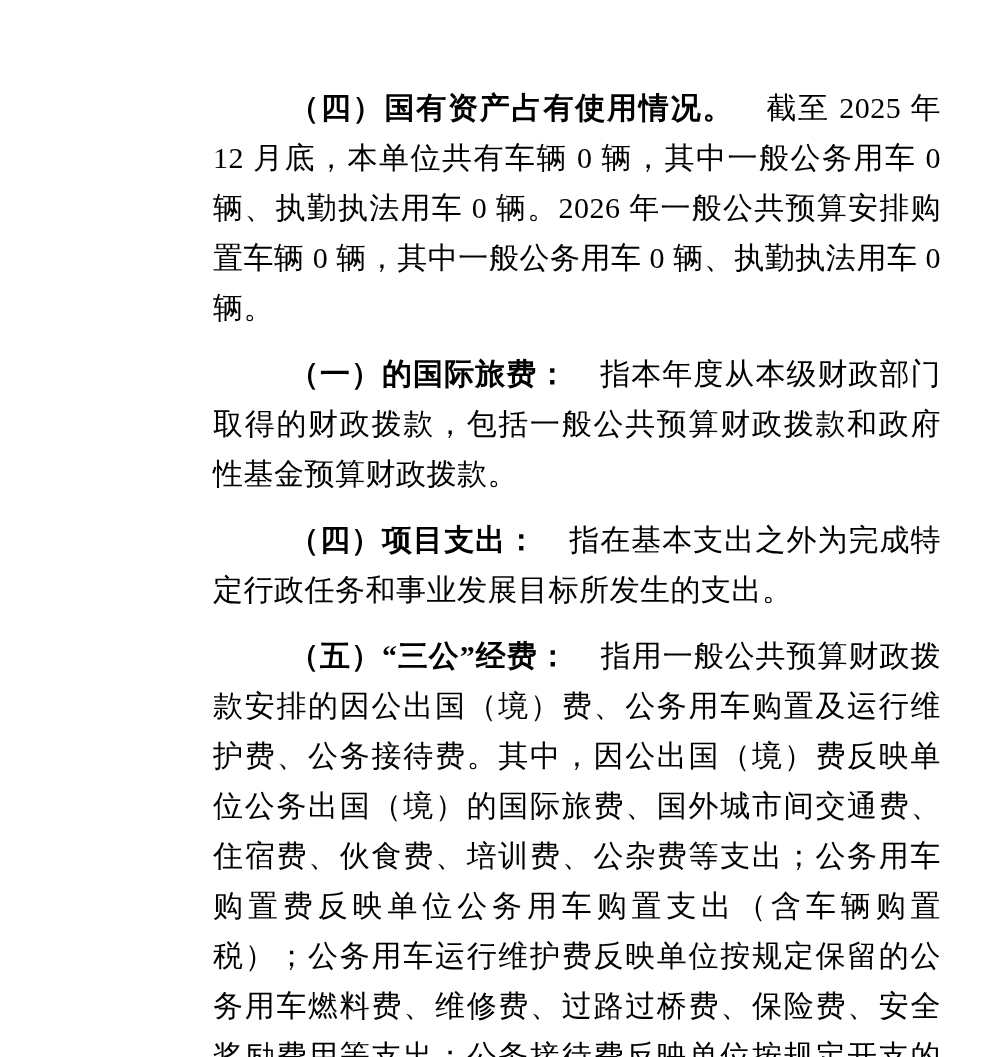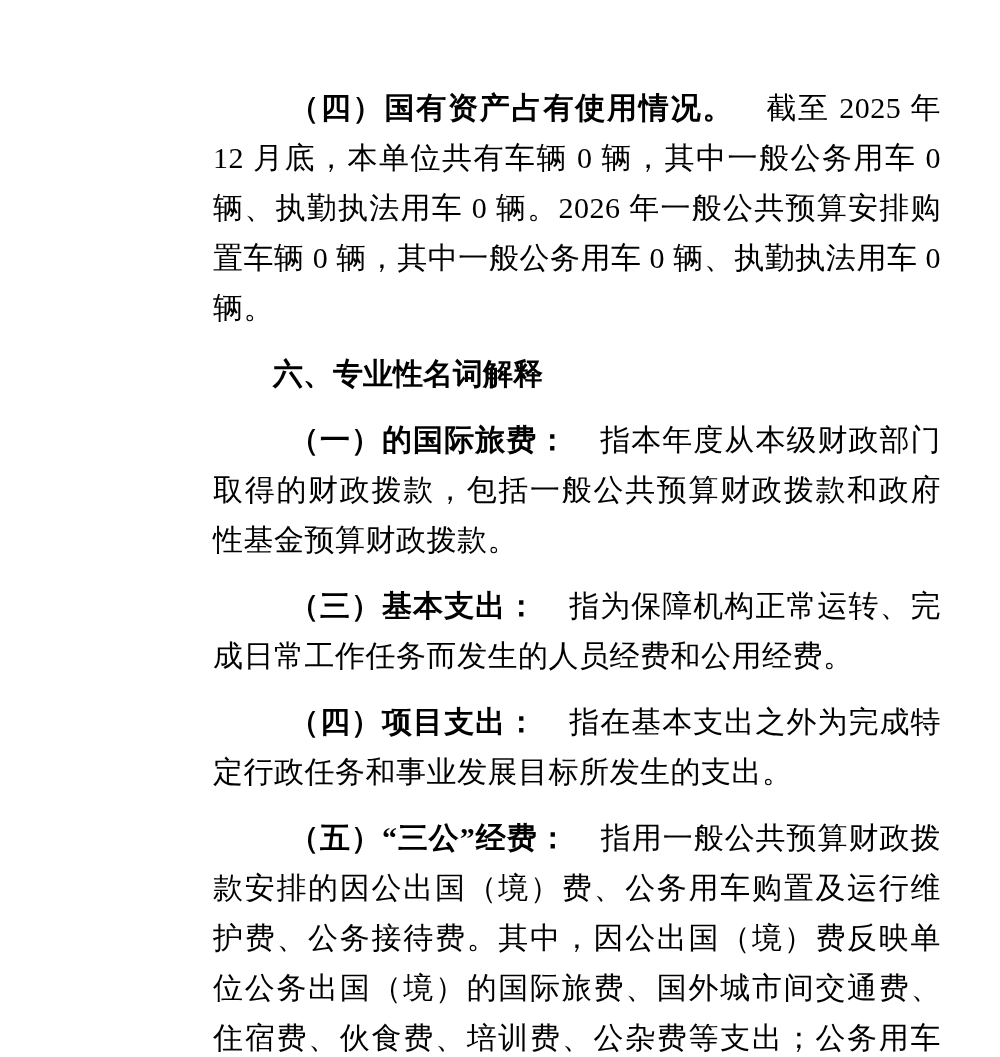--- a/index.html
+++ b/index.html
@@ -46,25 +46,23 @@
   }
 </style>
 </head>
 <body>
 
 <div class="page">
   <div class="doc">
 
     <p class="para"><span class="lead">（四）国有资产占有使用情况。</span><span>截至 2025 年 12 月底，本单位共有车辆 0 辆，其中一般公务用车 0 辆、执勤执法用车 0 辆。2026 年一般公共预算安排购置车辆 0 辆，其中一般公务用车 0 辆、执勤执法用车 0 辆。</span></p>
 
-    <h2 class="heading">六、专业性名词解释</h2>
 
     <p class="para"><span class="lead">（一）的国际旅费：</span><span>指本年度从本级财政部门取得的财政拨款，包括一般公共预算财政拨款和政府性基金预算财政拨款。</span></p>
 
 
-    <p class="para"><span class="lead">（三）基本支出：</span><span>指为保障机构正常运转、完成日常工作任务而发生的人员经费和公用经费。</span></p>
 
     <p class="para"><span class="lead">（四）项目支出：</span><span>指在基本支出之外为完成特定行政任务和事业发展目标所发生的支出。</span></p>
 
     <p class="para"><span class="lead">（五）“三公”经费：</span><span>指用一般公共预算财政拨款安排的因公出国（境）费、公务用车购置及运行维护费、公务接待费。其中，因公出国（境）费反映单位公务出国（境）的国际旅费、国外城市间交通费、住宿费、伙食费、培训费、公杂费等支出；公务用车购置费反映单位公务用车购置支出（含车辆购置税）；公务用车运行维护费反映单位按规定保留的公务用车燃料费、维修费、过路过桥费、保险费、安全奖励费用等支出；公务接待费反映单位按规定开支的各类公务接待（含外宾接待）支出。</span></p>
 
   </div>
 </div>
 
 </body></html>

